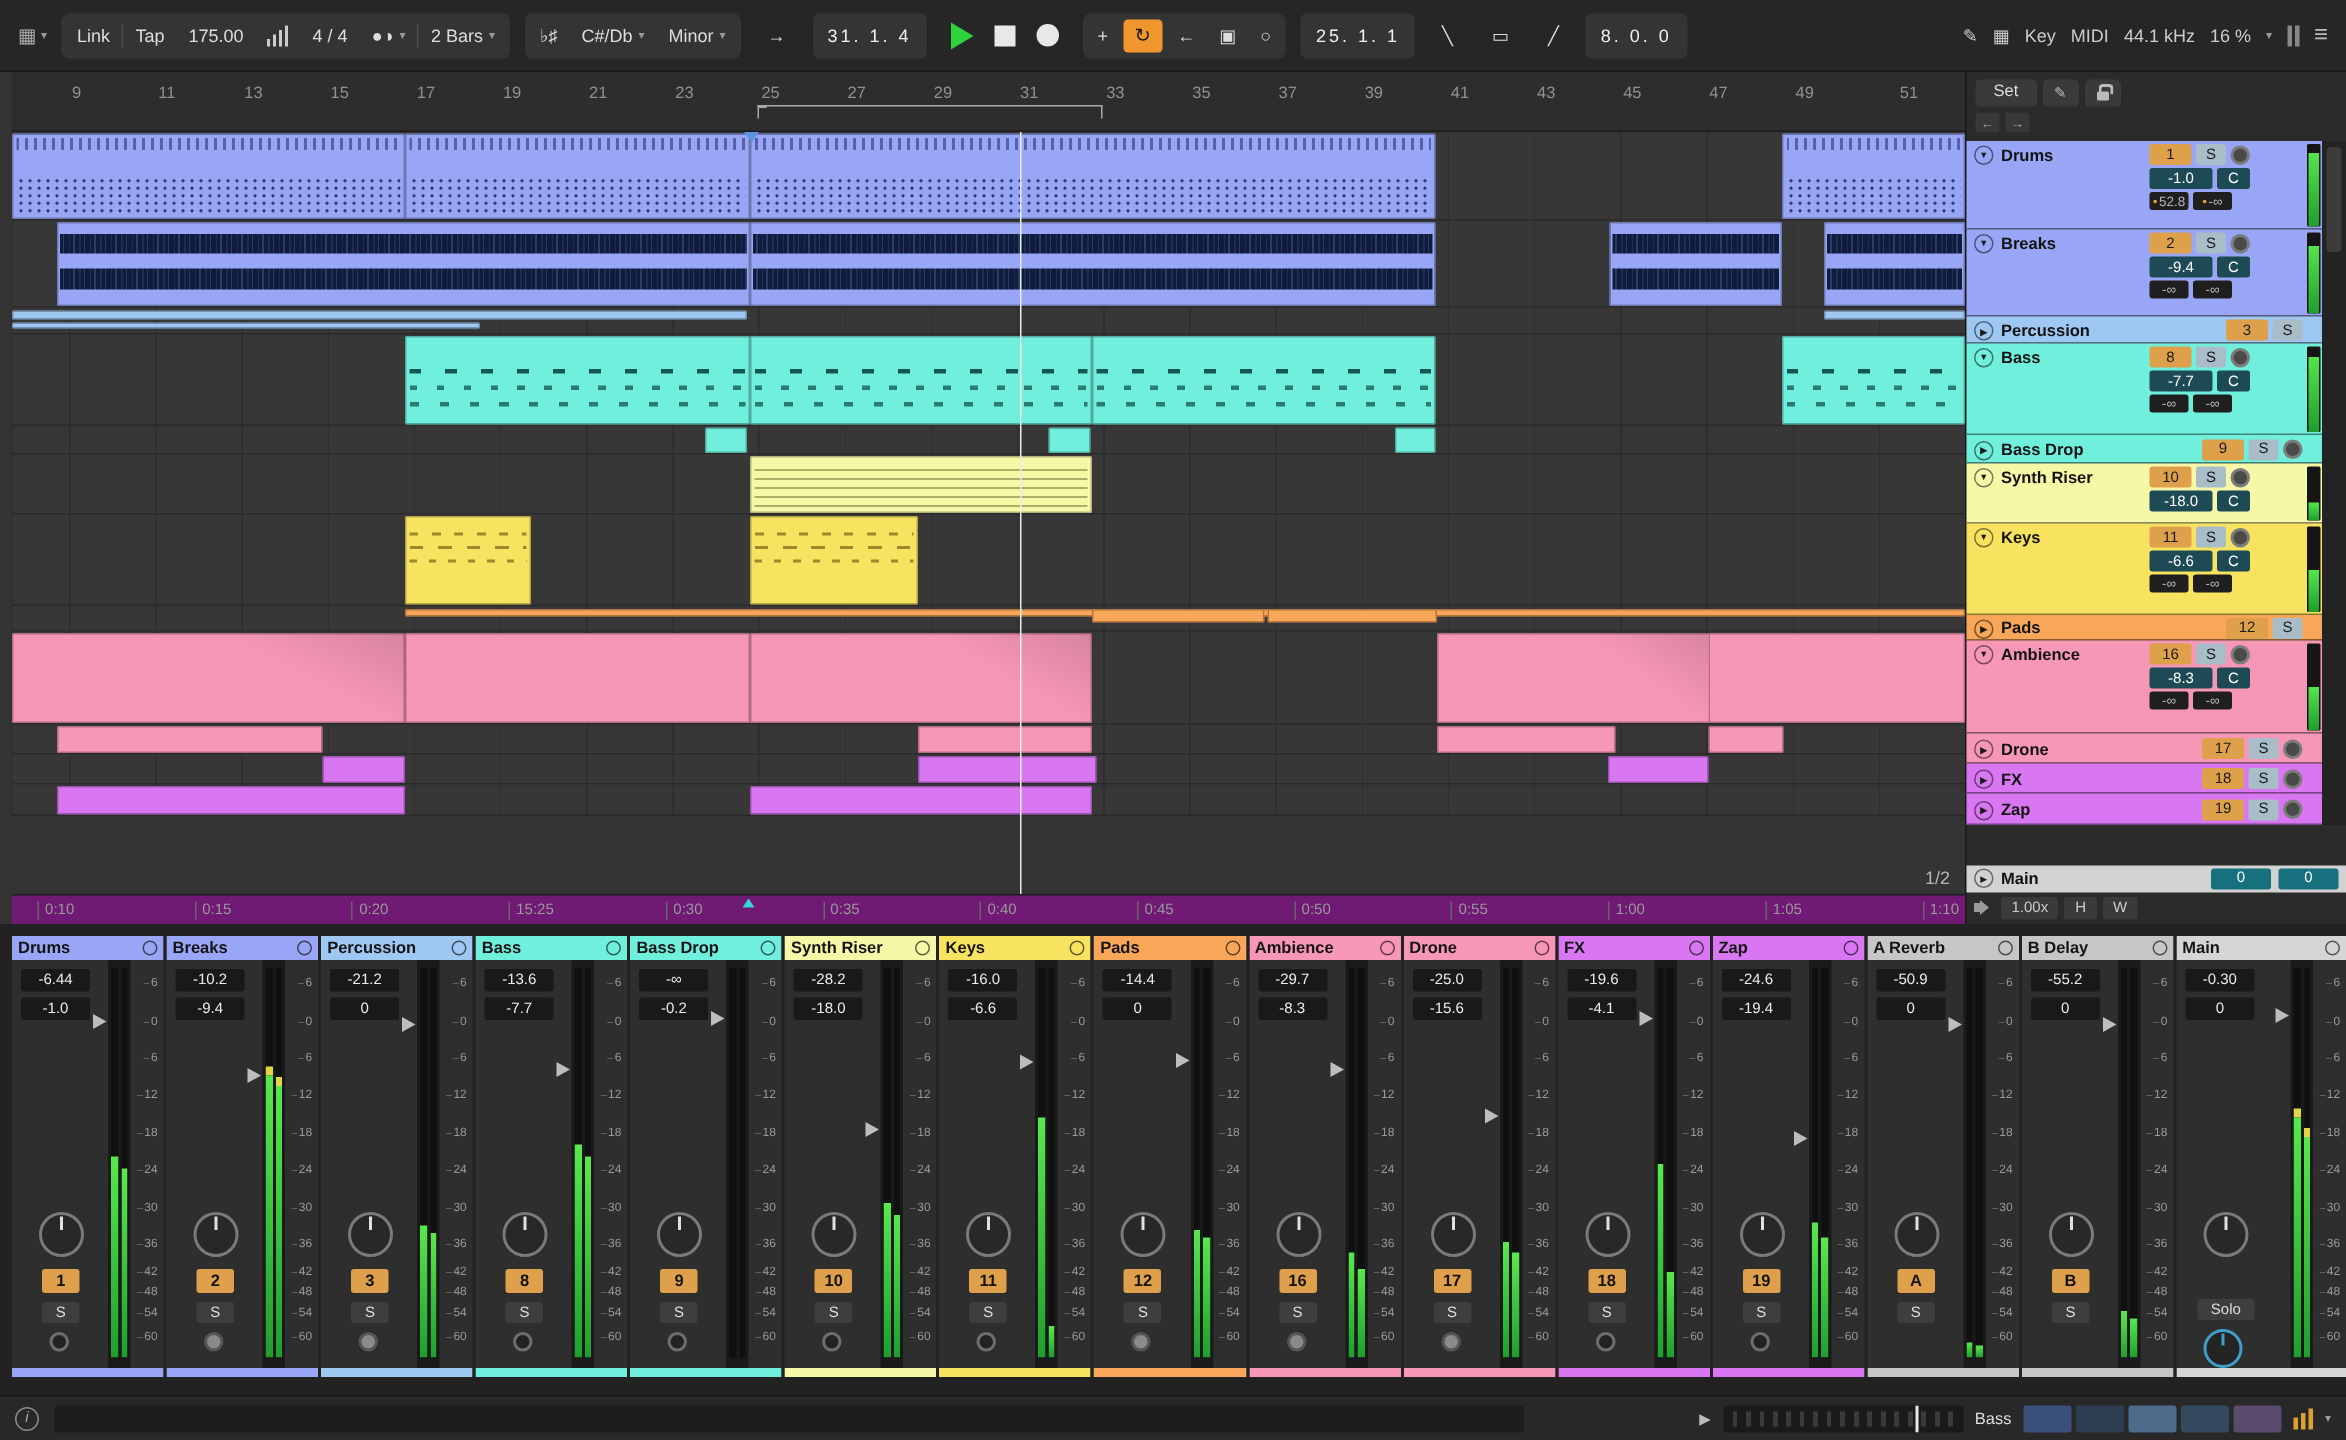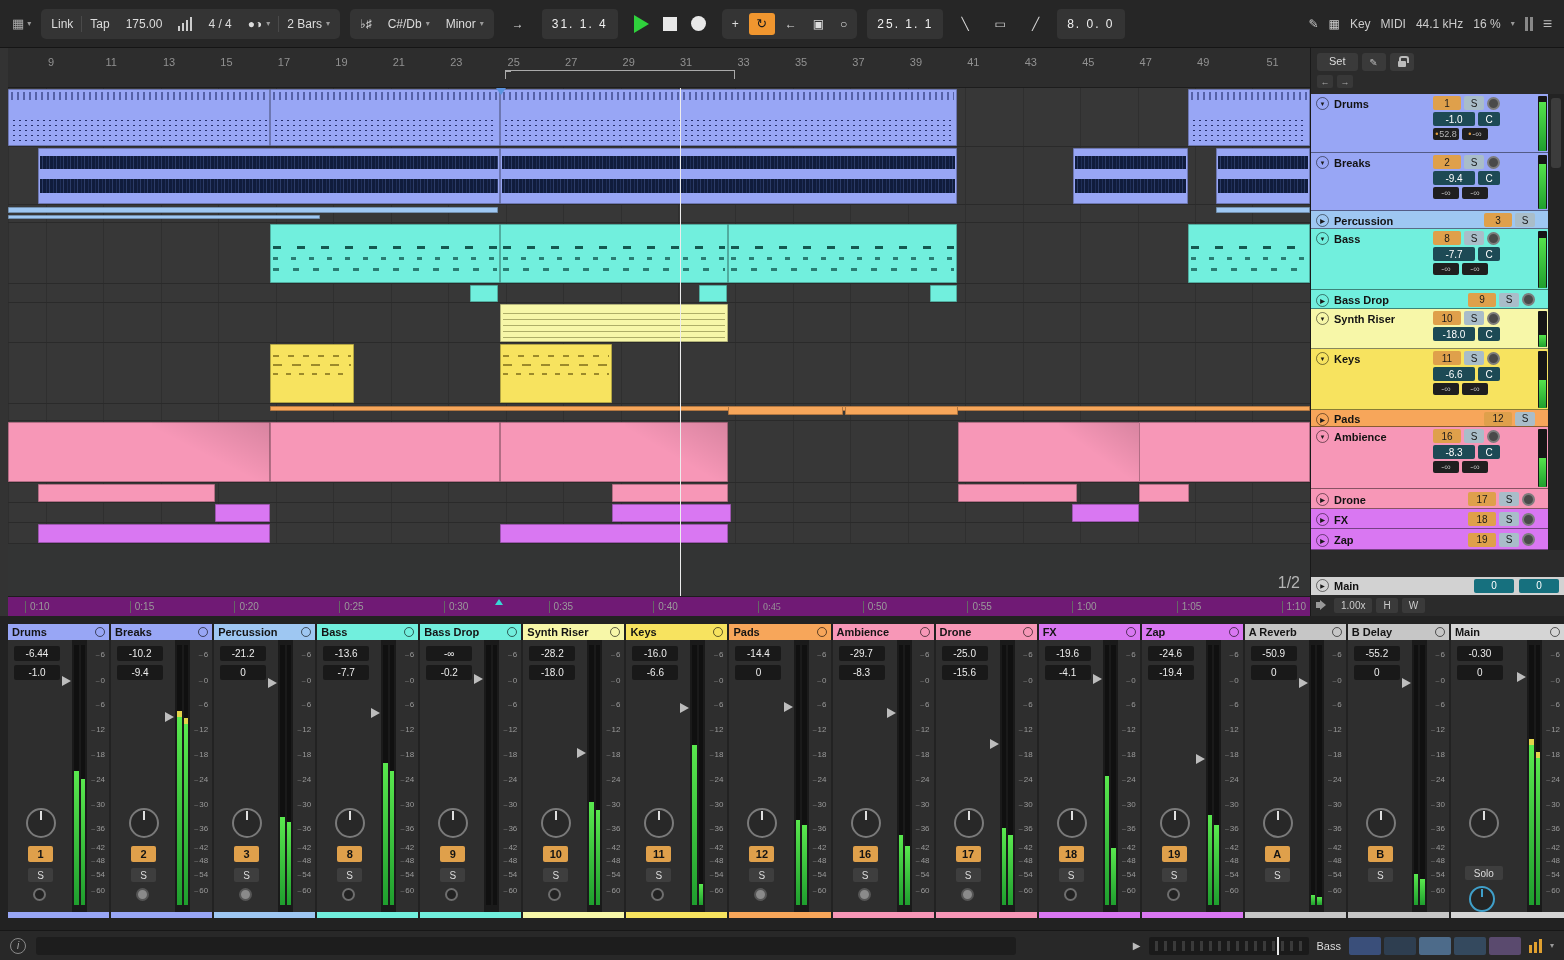--- a/index.html
+++ b/index.html
@@ -65,21 +65,21 @@
   .k-lines::after { content:""; position:absolute; inset:4px 3px;
     background:repeating-linear-gradient(0deg, rgba(85,85,25,.45) 0 1px, transparent 1px 6px); }
   .k-notes::after { content:""; position:absolute; left:3px; right:3px; top:18%; height:64%;
     background:
       repeating-linear-gradient(90deg, rgba(95,78,8,.6) 0 6px, transparent 6px 15px) 0 0/100% 2px no-repeat,
       repeating-linear-gradient(90deg, rgba(95,78,8,.6) 0 9px, transparent 9px 19px) 0 9px/100% 2px no-repeat,
       repeating-linear-gradient(90deg, rgba(95,78,8,.6) 0 5px, transparent 5px 13px) 0 18px/100% 2px no-repeat; }
   .k-fade::after { content:""; position:absolute; right:0; top:0; width:45%; height:100%;
     background:linear-gradient(to bottom left, rgba(0,0,0,.13), transparent 55%); }
   .arr-empty { height:52px; background:#333434; position:relative; }
-  .zoom-ind { position:absolute; right:10px; bottom:4px; color:#b5b5b5; font-size:16px; }
+  .zoom-ind { position:absolute; right:10px; bottom:4px; color:#b5b5b5; font-size:12px; }
   .playhead { position:absolute; top:0; bottom:0; left:51.6%; width:1px; background:#ececec; z-index:30; }
   .insert-marker { position:absolute; top:0; left:37.9%; width:0; height:0;
     border:5px solid transparent; border-top:7px solid #5a93e0; transform:translateX(-5px); z-index:25; }
   .time-ruler { height:20px; background:#701a75; border-top:1px solid #1d1d1d; position:relative; margin-left:8px; }
   .time-label { position:absolute; top:4px; color:#9a9a9a; font-size:10px; padding-left:4px; border-left:1px solid #666; height:12px; line-height:12px; }
   .cyan-marker { position:absolute; top:-2px; left:37.7%; width:0; height:0;
     border:4px solid transparent; border-bottom:6px solid #39d6d6; transform:translateX(-4px); }
 
   
   .track-panel { width:254px; background:#2b2b2b; border-left:1px solid #191919; display:flex; flex-direction:column; }
@@ -359,25 +359,25 @@
         <div class="arr-empty gridbg">
           <span class="zoom-ind">1/2</span>
         </div>
         <div class="playhead"></div>
       </div>
       <div class="time-ruler">
         <div class="cyan-marker"></div>
       <div class="time-label" style="left: 1.31%;">0:10</div>
           <div class="time-label" style="left: 9.352%;">0:15</div>
           <div class="time-label" style="left: 17.394%;">0:20</div>
-          <div class="time-label" style="left: 25.436%;">0:25</div>
+          <div class="time-label" style="left: 25.436%;">15:25</div>
           <div class="time-label" style="left: 33.478%;">0:30</div>
           <div class="time-label" style="left: 41.52%;">0:35</div>
           <div class="time-label" style="left: 49.562%;">0:40</div>
-          <div class="time-label" style="left: 57.604%; font-family: Liberation Serif, serif;">0:45</div>
+          <div class="time-label" style="left: 57.604%;">0:45</div>
           <div class="time-label" style="left: 65.646%;">0:50</div>
           <div class="time-label" style="left: 73.688%;">0:55</div>
           <div class="time-label" style="left: 81.73%;">1:00</div>
           <div class="time-label" style="left: 89.772%;">1:05</div>
           <div class="time-label" style="left: 97.814%;">1:10</div>
         </div>
     </div>
 
     <div class="track-panel">
       <div class="panel-top">

